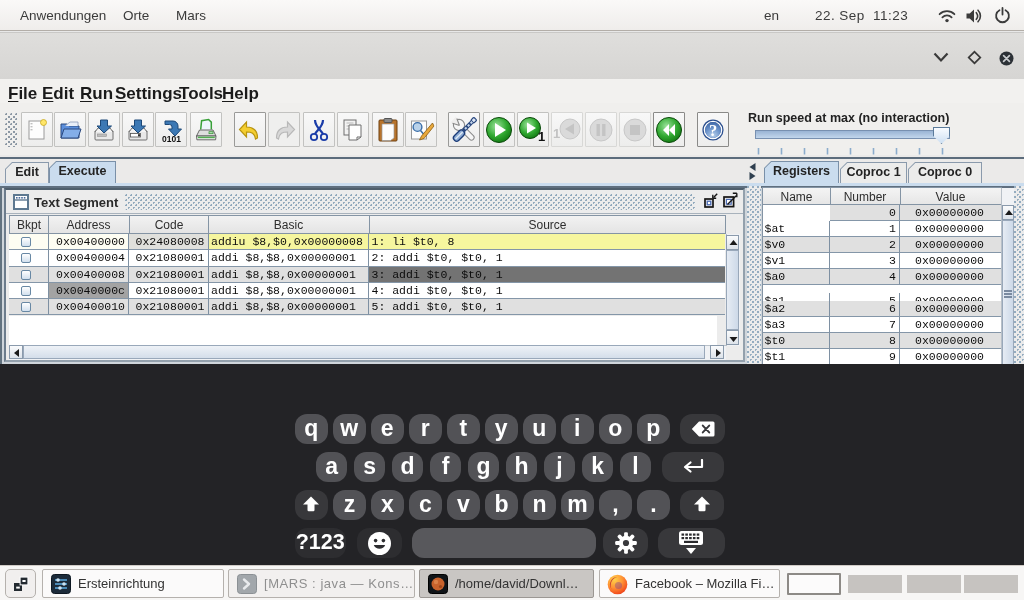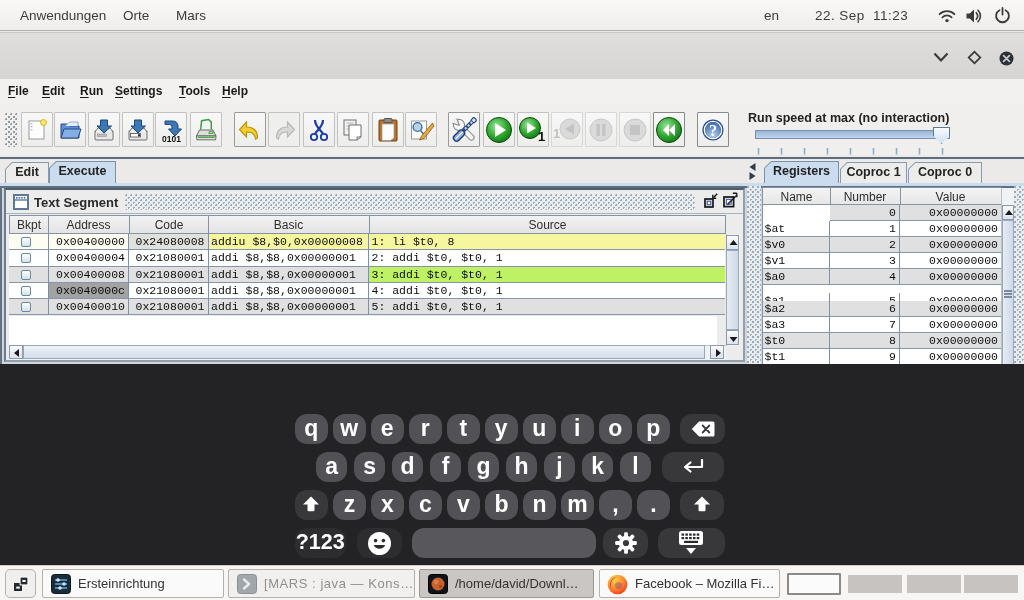--- a/index.html
+++ b/index.html
@@ -15,21 +15,21 @@
 
 
 #titlebar { position:absolute; left:0; top:32px; width:1024px; height:47px;
   background:linear-gradient(#dfdedc,#d6d5d3); border-top:1px solid #c9c8c6;
   color:#303030; }
 #titlebar .t { position:absolute; top:17px; left:0; width:100%; text-align:center;
   font-size:13px; font-weight:600; }
 
 
 #menubar { position:absolute; left:0; top:79px; width:1024px; height:24px;
-  background:#f2f1ef; color:#1a1a1a; font-size:12px; font-weight:bold; }
+  background:#f2f1ef; color:#1a1a1a; font-size:17px; font-weight:bold; }
 #menubar span { position:absolute; top:5px; }
 #menubar u { text-decoration:underline; text-underline-offset:2px; }
 
 
 #toolbar { position:absolute; left:0; top:103px; width:1024px; height:52px;
   background:#f0efed; }
 .tbtn { position:absolute; top:9px; width:32px; height:35px;
   background:linear-gradient(#f8f8f8,#ededec); border:1px solid #c2c2c0;
   border-radius:1px; }
 .tbtn svg { position:absolute; left:50%; top:50%; transform:translate(-50%,-50%); }
@@ -58,21 +58,21 @@
 
 .hdrtxt { font-size:12px; color:#2e2e2e; text-align:center; }
 .sbtn { background:linear-gradient(#fafbfc,#dde3ea); border:1px solid #8a9aac; text-align:center; }
 .trow { position:absolute; left:0; width:717px; height:16.3px; }
 .rrow { position:absolute; left:0; width:238px; height:16px; }
 .c { position:absolute; top:0; height:16.3px; border-right:1px solid #7e90a2; border-bottom:1px solid #8496a8; line-height:15.6px; overflow:hidden; }
 .rrow .c { height:16px; }
 .ar { text-align:right; padding-right:3px; }
 .al { text-align:left; padding-left:2.5px; }
 .aln { text-align:left; padding-left:1.5px; }
-.arv { text-align:right; padding-right:3px;font-family:Liberation Mono, monospace; }
+.arv { text-align:right; padding-right:17px;font-family:Liberation Mono, monospace; }
 .cb { display:inline-block; width:10px; height:10px; margin-left:12px; margin-top:1.6px;
   background:linear-gradient(#ffffff,#d2e0ee); border:1.5px solid #6888a4; border-radius:2px; }
 
 
 #osk { position:absolute; left:0; top:364px; width:1024px; height:201px; background:#232326; }
 .key { position:absolute; height:30px; border-radius:12px; background:#525256; color:#fff;
   font-size:23px; font-weight:bold; text-align:center; line-height:28px; }
 .key.fn { background:#38383b; }
 .key.fn2 { background:#2d2d30; }
 .key.sp { background:#58585c; }
@@ -415,21 +415,21 @@
 <div class="c mono ar" style="left:39.5px;width:80.5px;background:#ffffff;">0x00400004</div>
 <div class="c mono ar" style="left:120px;width:79.5px;background:#ffffff;">0x21080001</div>
 <div class="c mono al" style="left:199.5px;width:160.5px;background:#ffffff;">addi $8,$8,0x00000001</div>
 <div class="c mono al" style="left:360px;width:356px;background:#ffffff;border-right:none;">2: addi $t0, $t0, 1</div>
 </div>
 <div class="trow" style="top:32.6px;">
 <div class="c" style="left:0;width:39.5px;background:#e0e0e0;"><span class="cb"></span></div>
 <div class="c mono ar" style="left:39.5px;width:80.5px;background:#e0e0e0;">0x00400008</div>
 <div class="c mono ar" style="left:120px;width:79.5px;background:#e0e0e0;">0x21080001</div>
 <div class="c mono al" style="left:199.5px;width:160.5px;background:#e0e0e0;">addi $8,$8,0x00000001</div>
-<div class="c mono al" style="left:360px;width:356px;background:#bef264;border-right:none;">3: addi $t0, $t0, 1</div>
+<div class="c mono al" style="left:360px;width:356px;background:#737373;border-right:none;">3: addi $t0, $t0, 1</div>
 </div>
 <div class="trow" style="top:48.900000000000006px;">
 <div class="c" style="left:0;width:39.5px;background:#ffffff;"><span class="cb"></span></div>
 <div class="c mono ar" style="left:39.5px;width:80.5px;background:#a3a3a3;">0x0040000c</div>
 <div class="c mono ar" style="left:120px;width:79.5px;background:#ffffff;">0x21080001</div>
 <div class="c mono al" style="left:199.5px;width:160.5px;background:#ffffff;">addi $8,$8,0x00000001</div>
 <div class="c mono al" style="left:360px;width:356px;background:#ffffff;border-right:none;">4: addi $t0, $t0, 1</div>
 </div>
 <div class="trow" style="top:65.2px;">
 <div class="c" style="left:0;width:39.5px;background:#e0e0e0;"><span class="cb"></span></div>

